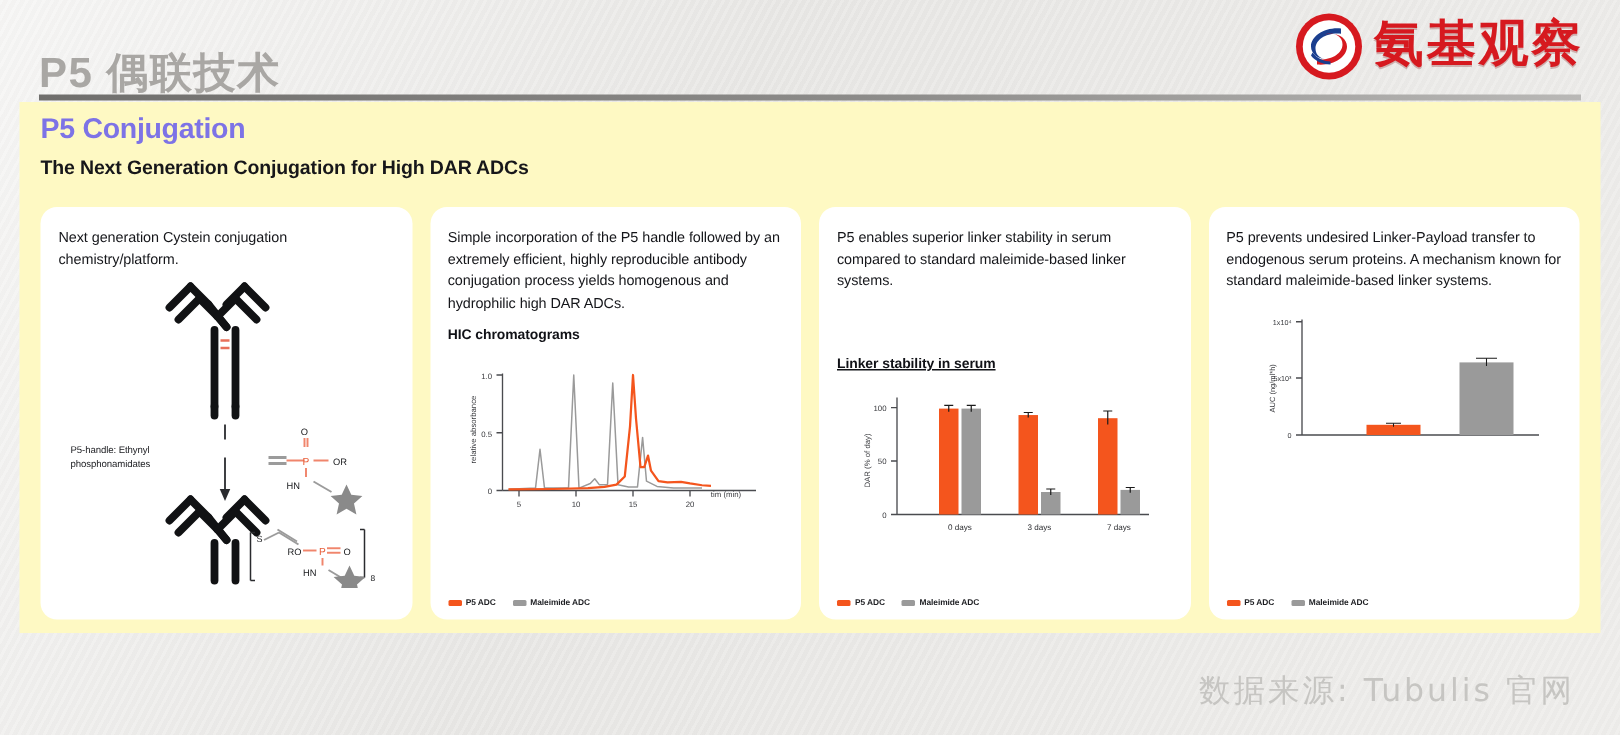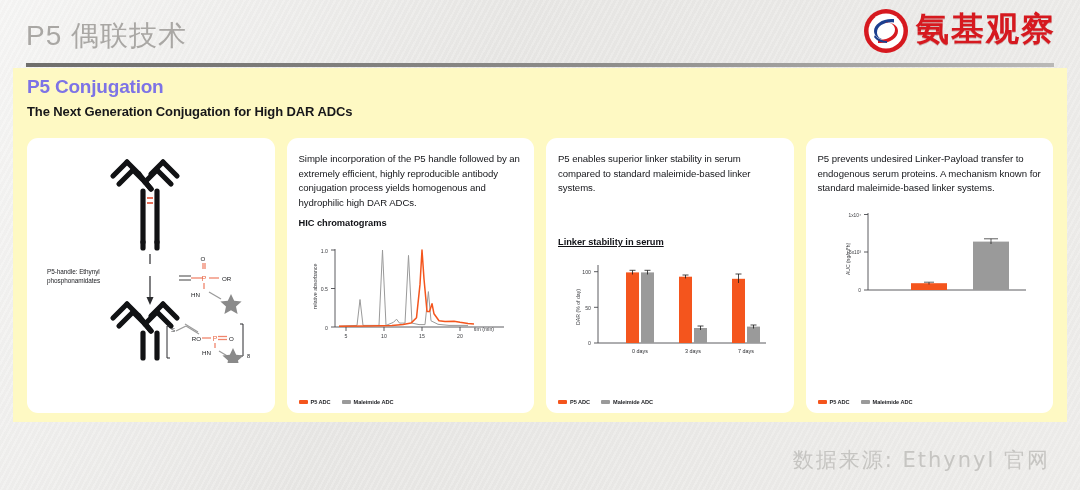--- a/index.html
+++ b/index.html
@@ -14,23 +14,23 @@
       linear-gradient(115deg, rgba(255,255,255,.55) 0%, rgba(230,229,227,.35) 40%, rgba(242,241,239,.5) 100%),
       repeating-linear-gradient(118deg, rgba(255,255,255,.22) 0px, rgba(255,255,255,.22) 2px, rgba(210,209,206,.14) 2px, rgba(210,209,206,.14) 5px);
     position: relative;
   }
 
   
   .header {
     position: absolute; left: 0; top: 0; width: 1080px; height: 72px;
   }
   .deck-title {
-    position: absolute; left: 26px; top: 17px;
+    position: absolute; left: 26px; top: 30px;
     font-size: 28px; color: #a9a7a4; letter-spacing: 1px;
-    font-weight: 400; white-space: nowrap;
+    font-weight: 700; white-space: nowrap;
   }
   .logo-wrap {
     position: absolute; right: 24px; top: 8px;
     display: flex; align-items: center; gap: 7px;
   }
   .logo-mark { width: 46px; height: 46px; flex: 0 0 46px; }
   .logo-text {
     font-size: 33px; font-weight: 700; color: #d6191f;
     letter-spacing: 2px; line-height: 1;
     font-family: Liberation Mono, monospace;
@@ -122,20 +122,21 @@
 </div>
 
 <div class="slide">
 
   <div class="slide-title">P5 Conjugation</div>
   <div class="slide-sub">The Next Generation Conjugation for High DAR ADCs</div>
 
   <div class="cards">
 
     <div class="card">
+      <div class="card-text">Next generation Cystein conjugation chemistry/platform.</div>
 
       <div class="diagram">
         <svg viewBox="0 0 225 205" width="225" height="205">
 
           <g fill="none" stroke="#111214" stroke-width="5.2" stroke-linecap="round" stroke-linejoin="round">
             <path d="M74 18 L88 4"></path>
               <path d="M88 4 L100 16"></path>
             <path d="M80 26 L94 12"></path>
               <path d="M94 12 L106 24"></path>
             <path d="M100 16 L112 31"></path>
@@ -366,13 +367,13 @@
         <div class="legend-item">
           <span class="swatch" style="background:#9a9a9a"></span>
           <span class="legend-lbl">Maleimide ADC</span>
         </div>
       </div>
     </div>
 
   </div>
 </div>
 
-<div class="footer">数据来源: Ethynyl 官网</div>
+<div class="footer">数据来源: Tubulis 官网</div>
 
 </body></html>

